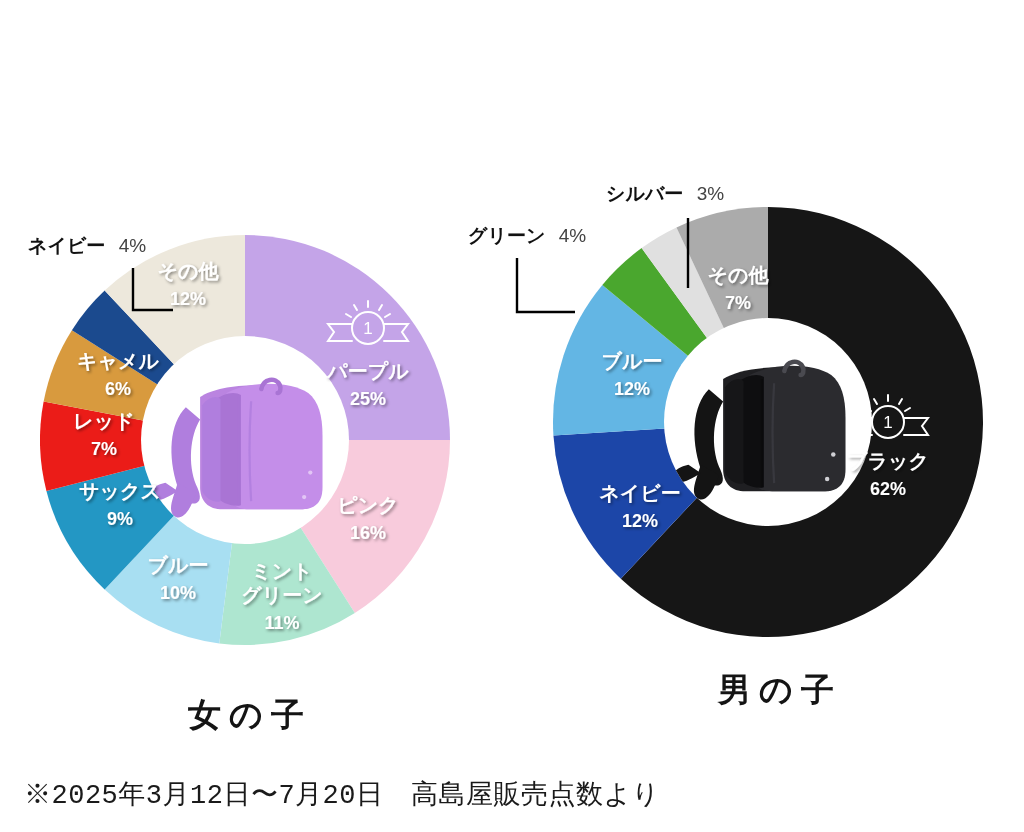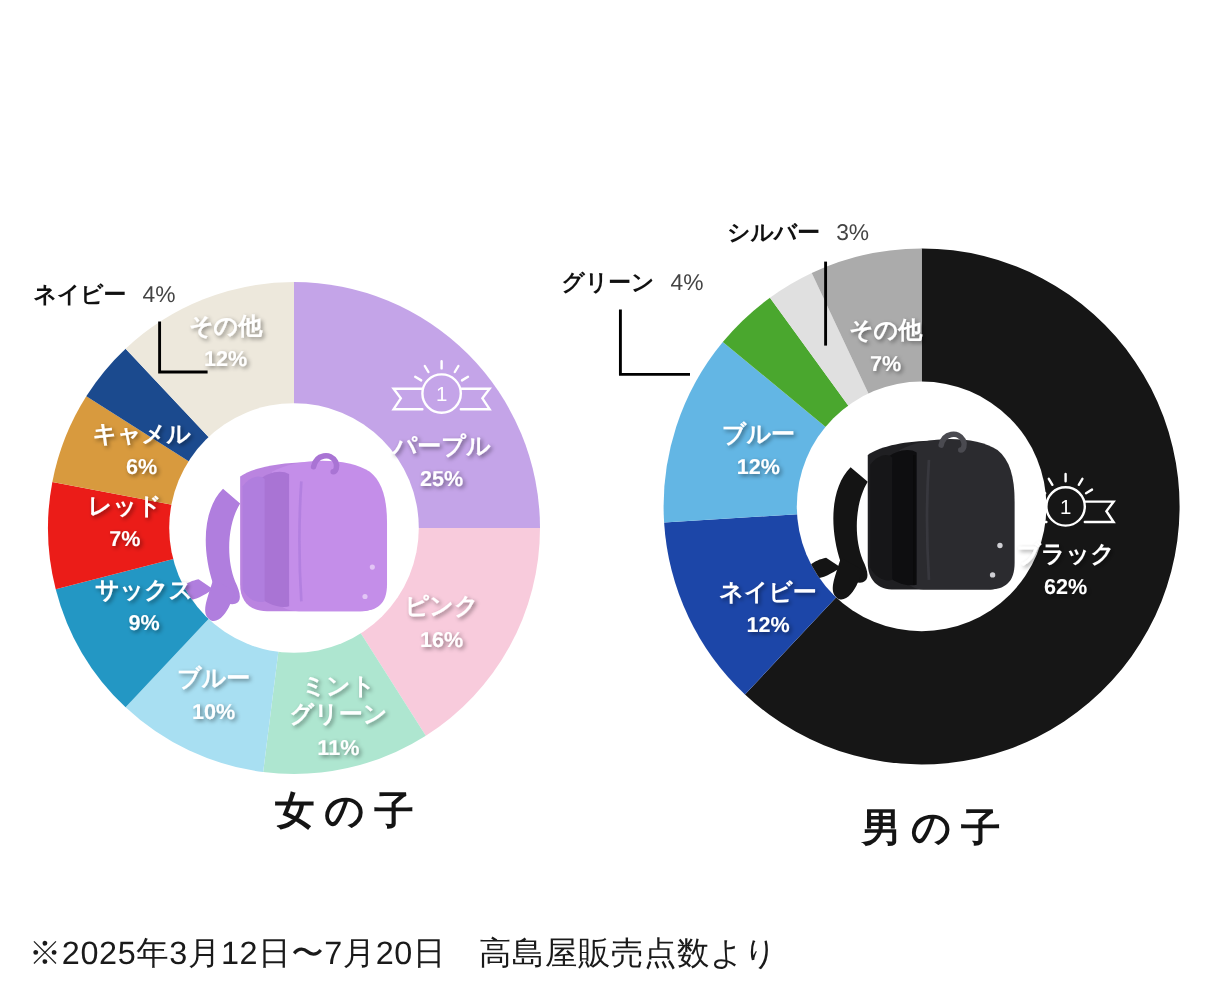--- a/index.html
+++ b/index.html
@@ -36,31 +36,31 @@
   .chart-title{
     position:absolute;
     width:100%;
     text-align:center;
     font-size:33px;
     font-weight:bold;
     color:#141414;
     letter-spacing:8px;
     font-family:"Liberation Sans","DejaVu Sans",sans-serif;
   }
-  #title-girls{left:0;top:654px;width:500px;padding-left:41px;}
+  #title-girls{left:0;top:693px;width:500px;}
   #title-boys{left:530px;top:668px;width:500px;}
 
   .caption{
     position:absolute;
     left:24px;top:776px;
     font-size:27px;
     color:#1a1a1a;
     letter-spacing:0.5px;
     white-space:pre;
-    font-family:Liberation Sans, sans-serif;
+    font-family:Liberation Mono, monospace;
     text-align:center;
   }
 
   .center-hole{fill:#ffffff;}
 </style>
 </head>
 <body>
 
 <div id="stage">
 

